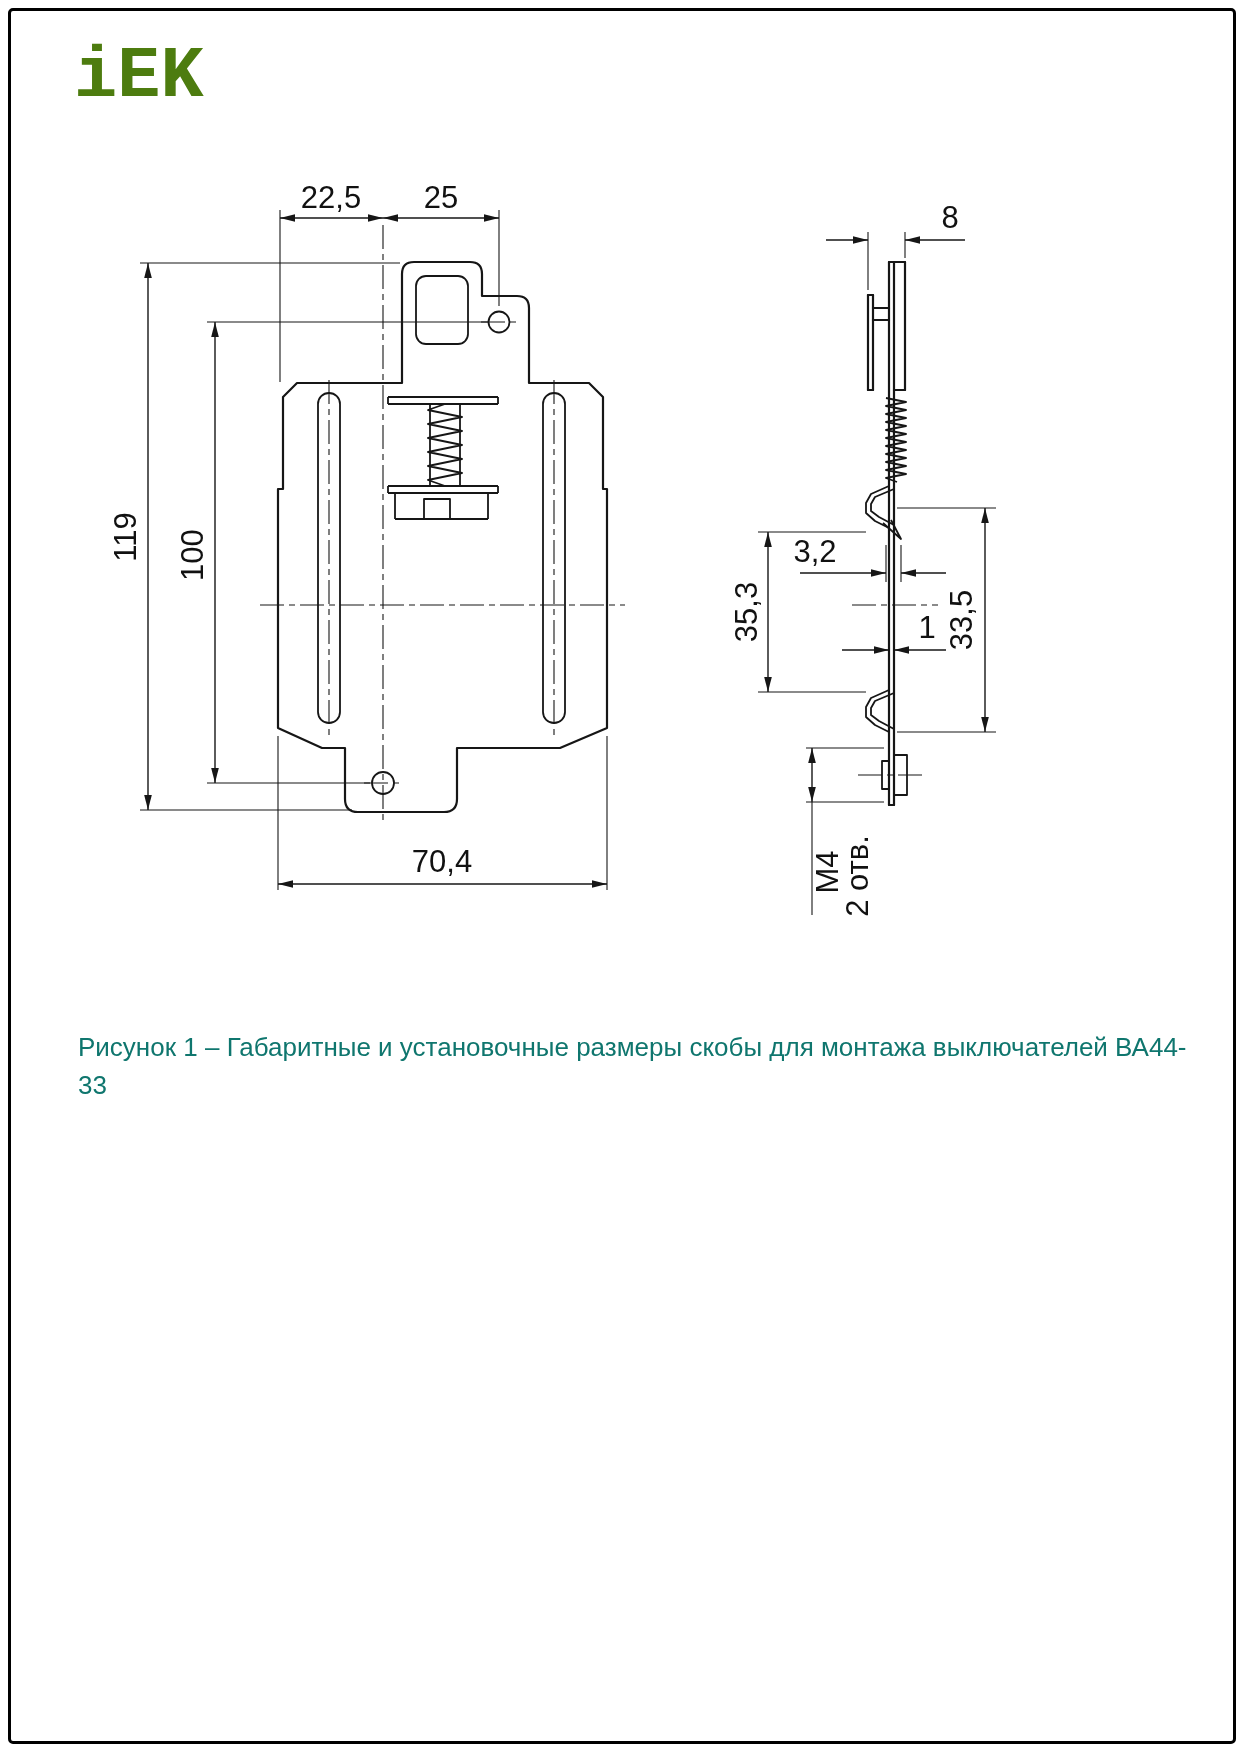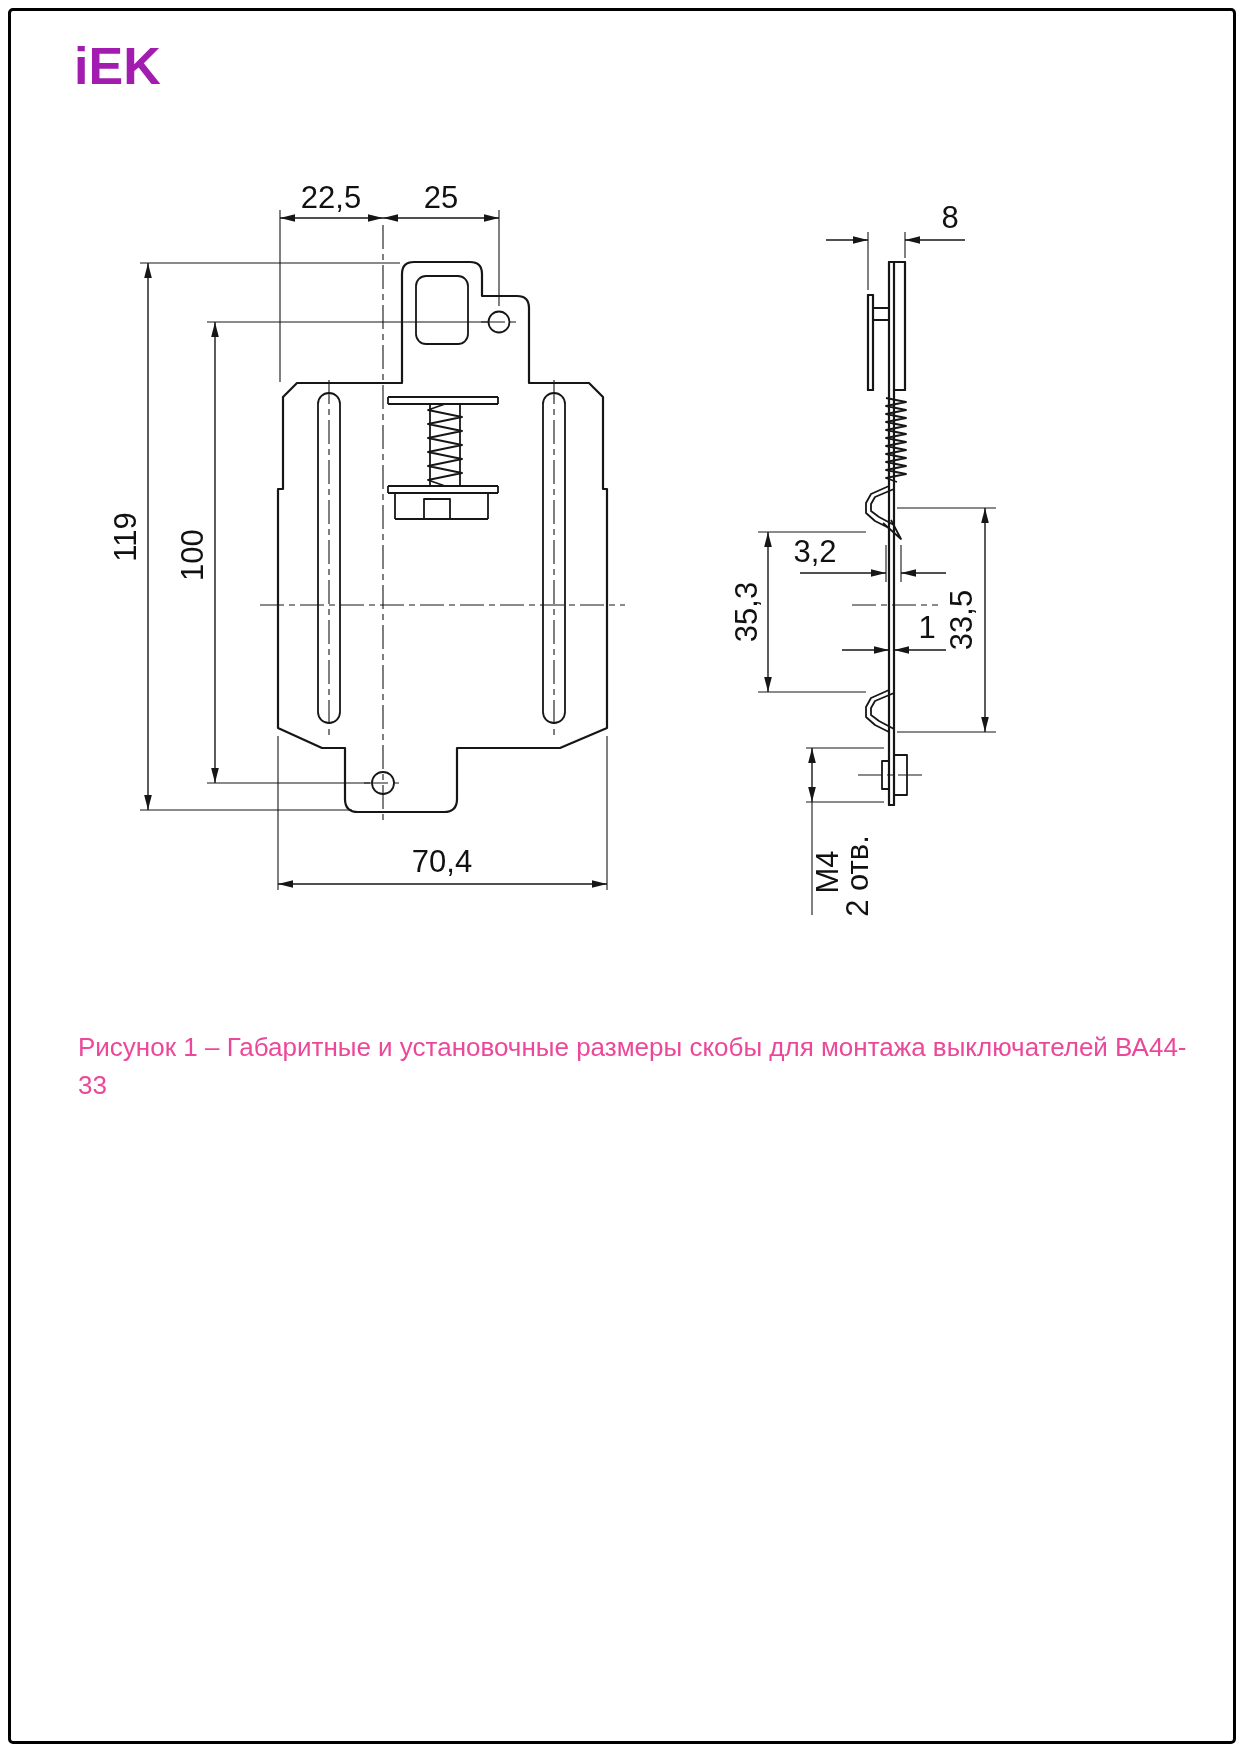--- a/index.html
+++ b/index.html
@@ -10,27 +10,27 @@
     font-family:"Liberation Sans", sans-serif;
     color:#111;
   }
   .page-border {
     position:absolute; left:8px; top:8px; right:8px; bottom:8px;
     border:3px solid #000; border-radius:5px;
     pointer-events:none;
   }
   .logo {
     position:absolute; left:74px; top:36px;
-    font-family:Liberation Sans, sans-serif;
-    font-weight:bold; font-size:52px; letter-spacing:0px; color:#a21caf;
+    font-family:Liberation Mono, monospace;
+    font-weight:bold; font-size:72px; letter-spacing:0px; color:#4d7c0f;
   }
   .drawing { position:absolute; left:0; top:0; }
   .caption {
     position:absolute; left:78px; top:1028px; width:1110px;
-    font-size:26px; line-height:38px; color:#ec4899;
+    font-size:26px; line-height:38px; color:#0f766e;
   }
   
   .outline  { fill:none; stroke:#161616; stroke-width:2.2; stroke-linejoin:round; stroke-linecap:round; }
   .detail   { fill:none; stroke:#161616; stroke-width:1.8; stroke-linejoin:round; }
   .center   { fill:none; stroke:#161616; stroke-width:1.1; stroke-dasharray:24 5 6 5; }
   .dimline  { fill:none; stroke:#161616; stroke-width:1.4; }
   .ext      { fill:none; stroke:#161616; stroke-width:1.1; }
   .dimtext  { font-family:"Liberation Sans", sans-serif; font-size:31px; fill:#111; text-anchor:middle; }
 </style>
 </head>

